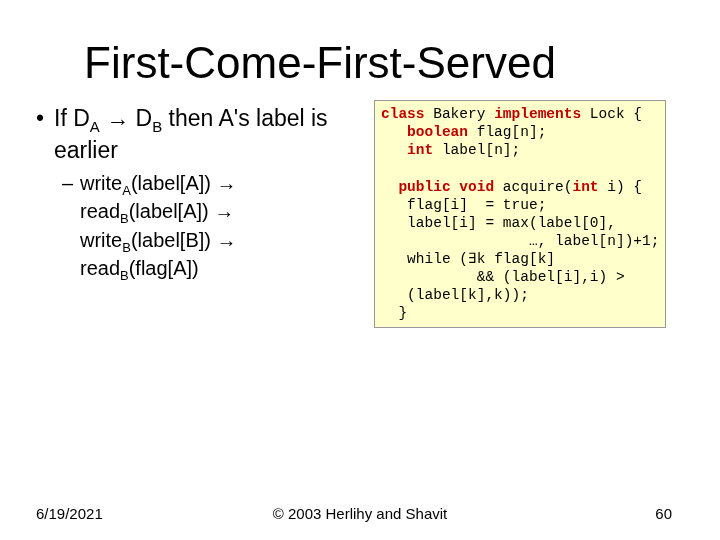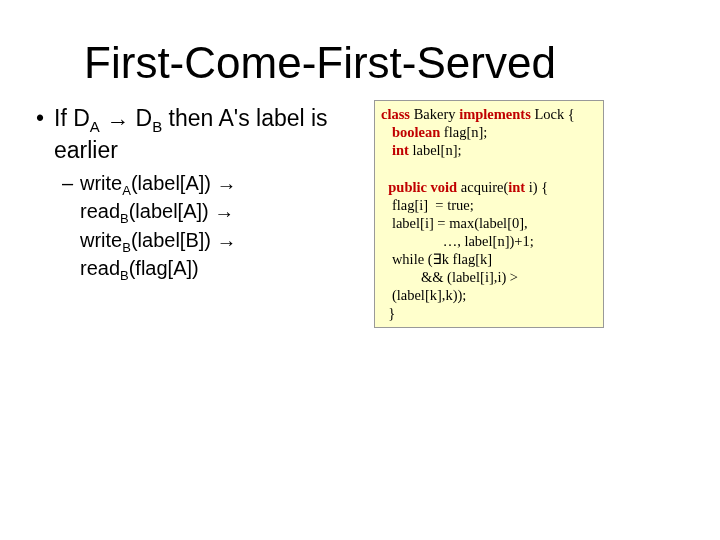--- a/index.html
+++ b/index.html
@@ -61,21 +61,21 @@
   .bullet2::before {
     content: "–";
     position: absolute;
     left: 0;
     top: 0;
   }
   .sub { font-size: 0.65em; vertical-align: sub; }
   .codebox {
     background: #ffffcc;
     border: 1px solid #999;
-    font-family: Liberation Serif, serif;
+    font-family: Liberation Mono, monospace;
     font-size: 14.5px;
     line-height: 1.25;
     padding: 4px 6px;
     white-space: pre;
   }
   .kw { color: #c00000; font-weight: bold; }
   .footer {
     position: absolute;
     bottom: 18px;
     left: 0;
@@ -126,14 +126,19 @@
 <span>   label[i] = max(label[0],</span>
 <span>                 …, label[n])+1;</span>
 <span>   while (</span><span>∃</span><span>k flag[k]</span>
 <span>           &amp;&amp; (label[i],i) &gt;</span>
 <span>   (label[k],k));</span>
 <span>  }</span></div>
     </div>
 
   </div>
 
+  <div class="footer">
+    <span>6/19/2021</span>
+    <span class="footer-center">© 2003 Herlihy and Shavit</span>
+    <span>60</span>
+  </div>
 
 </div>
 
 </body></html>

